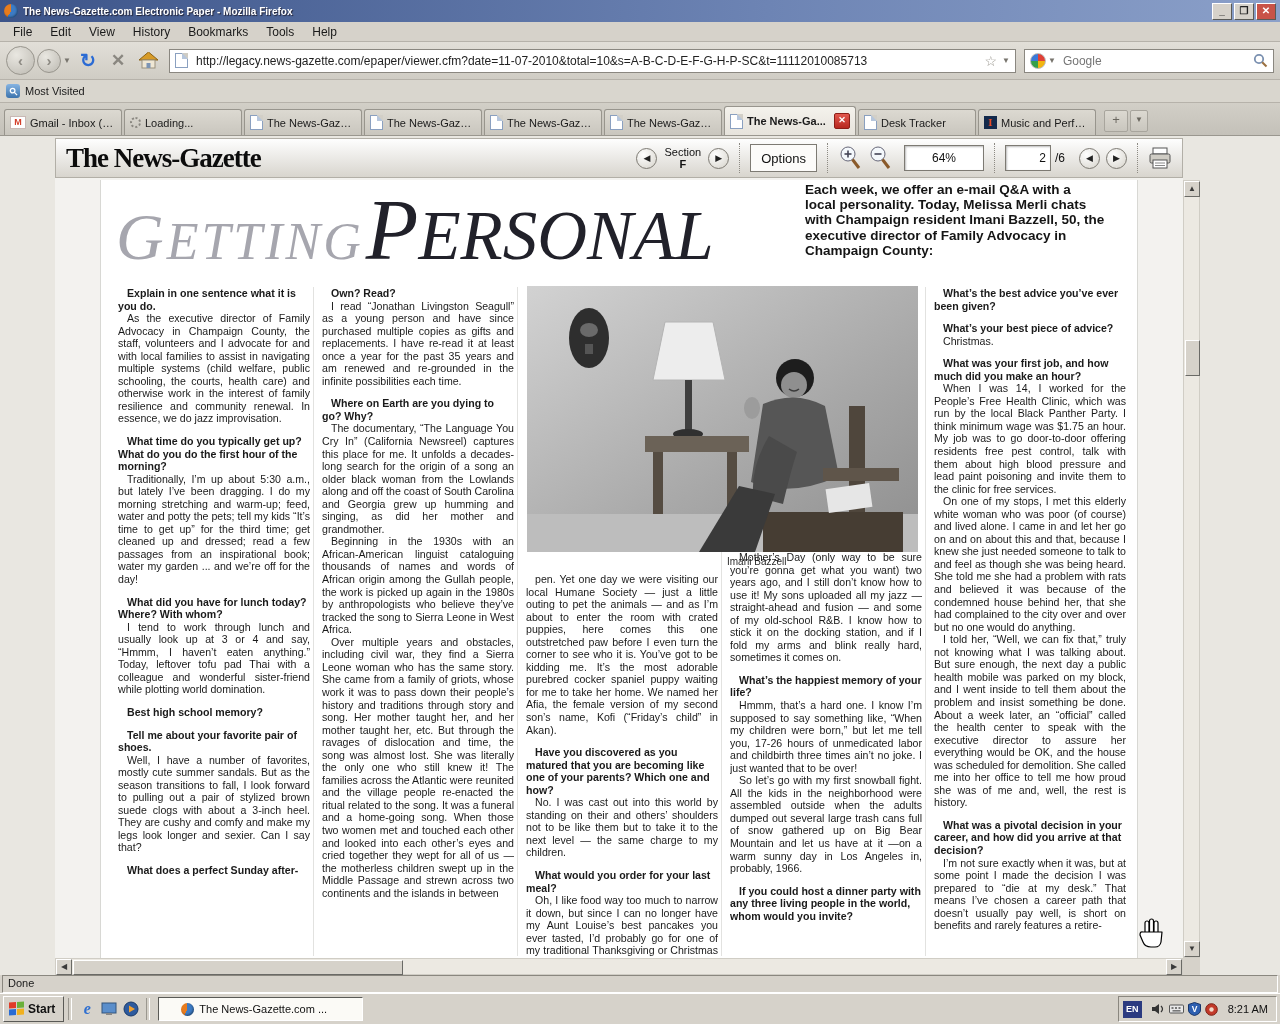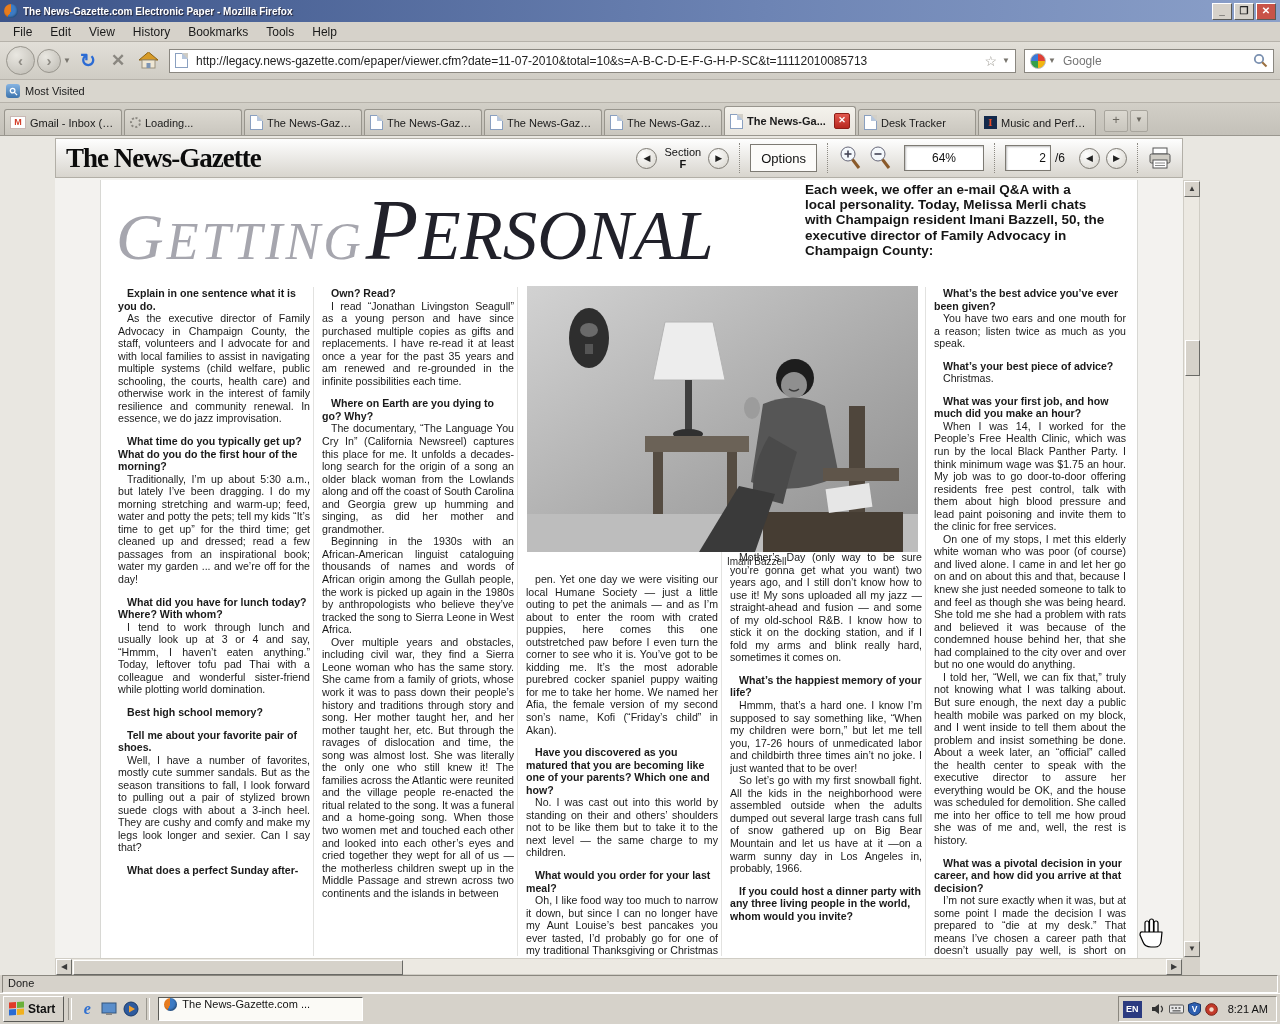--- a/index.html
+++ b/index.html
@@ -85,21 +85,21 @@
   .sbthumb{position:absolute;background:#d6d2ca;border:1px solid;border-color:#fff #6a6a66 #6a6a66 #fff;box-sizing:border-box;}
   
   #statusbar{left:0;top:975px;width:1280px;height:18px;background:#d6d2ca;display:flex;align-items:center;}
   #statusfield{flex:1;height:16px;margin:0 2px;border:1px solid;border-color:#8a877f #fff #fff #8a877f;font-size:11px;color:#1a1a1a;padding:0 5px;line-height:15px;}
   #taskbar{left:0;top:993px;width:1280px;height:31px;background:#d6d2ca;border-top:1px solid #fff;display:flex;align-items:center;padding:0 3px;box-sizing:border-box;}
   #startbtn{height:24px;padding:0 8px 0 5px;display:flex;align-items:center;background:#d6d2ca;border:1px solid;border-color:#fff #5a5a56 #5a5a56 #fff;font-weight:bold;font-size:12px;color:#111;}
   .xpflag{width:15px;height:14px;display:grid;grid-template-columns:7px 7px;grid-template-rows:6px 6px;gap:1px;margin-right:4px;transform:skewY(-4deg);}
   .xpflag i{display:block;}
   .tbdiv{width:2px;height:22px;border-left:1px solid #9a978f;border-right:1px solid #fff;margin:0 4px;}
   .ql{width:20px;height:20px;display:flex;align-items:center;justify-content:center;margin:0 1px;}
-  #taskbtn{width:205px;height:24px;display:flex;background:#fbfaf6;border:1px solid;border-color:#5a5a56 #fff #fff #5a5a56;padding:0 5px;box-sizing:border-box;margin-left:4px;}
+  #taskbtn{width:205px;height:24px;display:flex;align-items:center;background:#fbfaf6;border:1px solid;border-color:#5a5a56 #fff #fff #5a5a56;padding:0 22px;box-sizing:border-box;margin-left:4px;}
   #taskbtn .lbl{font-size:11px;color:#111;margin-left:5px;white-space:nowrap;overflow:hidden;text-overflow:ellipsis;}
   #tray{margin-left:auto;height:24px;display:flex;align-items:center;border:1px solid;border-color:#8a877f #fff #fff #8a877f;padding:0 8px 0 4px;}
   .enbox{width:19px;height:17px;background:#2b3a80;color:#fff;font-size:9px;font-weight:bold;line-height:17px;text-align:center;margin-right:7px;}
   .trayico{margin:0 2px;display:flex;align-items:center;}
   #clock{font-size:11px;color:#111;margin-left:8px;}
   .ie{color:#2f6fd0;font-family:"Liberation Serif",serif;font-style:italic;font-weight:bold;font-size:16px;}
 </style>
 </head>
 <body>
 
@@ -328,21 +328,20 @@
       </div>
     <div class="abs newscol" style="left:730px;top:415px;height:383px;">
         <p class="a">Mother’s Day (only way to be sure you’re gonna get what you want) two years ago, and I still don’t know how to use it! My sons uploaded all my jazz — straight-ahead and fusion — and some of my old-school R&amp;B. I know how to stick it on the docking station, and if I fold my arms and blink really hard, sometimes it comes on.</p>
         <p class="q">What’s the happiest memory of your life?</p>
         <p class="a">Hmmm, that’s a hard one. I know I’m supposed to say something like, “When my children were born,” but let me tell you, 17-26 hours of unmedicated labor and childbirth three times ain’t no joke. I just wanted that to be over!</p>
         <p class="a">So let’s go with my first snowball fight. All the kids in the neighborhood were assembled outside when the adults dumped out several large trash cans full of snow gathered up on Big Bear Mountain and let us have at it —on a warm sunny day in Los Angeles in, probably, 1966.</p>
         <p class="q">If you could host a dinner party with any three living people in the world, whom would you invite?</p>
       </div>
     <div class="abs newscol" style="left:934px;top:151px;height:669px;">
         <p class="q">What’s the best advice you’ve ever been given?</p>
-        <p class="a">You have two ears and one mouth for a reason; listen twice as much as you speak.</p>
         <p class="q">What’s your best piece of advice?</p>
         <p class="a">Christmas.</p>
         <p class="q">What was your first job, and how much did you make an hour?</p>
         <p class="a">When I was 14, I worked for the People’s Free Health Clinic, which was run by the local Black Panther Party. I think minimum wage was $1.75 an hour. My job was to go door-to-door offering residents free pest control, talk with them about high blood pressure and lead paint poisoning and invite them to the clinic for free services.</p>
         <p class="a">On one of my stops, I met this elderly white woman who was poor (of course) and lived alone. I came in and let her go on and on about this and that, because I knew she just needed someone to talk to and feel as though she was being heard. She told me she had a problem with rats and believed it was because of the condemned house behind her, that she had complained to the city over and over but no one would do anything.</p>
         <p class="a">I told her, “Well, we can fix that,” truly not knowing what I was talking about. But sure enough, the next day a public health mobile was parked on my block, and I went inside to tell them about the problem and insist something be done. About a week later, an “official” called the health center to speak with the executive director to assure her everything would be OK, and the house was scheduled for demolition. She called me into her office to tell me how proud she was of me and, well, the rest is history.</p>
         <p class="q">What was a pivotal decision in your career, and how did you arrive at that decision?</p>
         <p class="a">I’m not sure exactly when it was, but at some point I made the decision I was prepared to “die at my desk.” That means I’ve chosen a career path that doesn’t usually pay well, is short on benefits and rarely features a retire-</p>
       </div>
 

